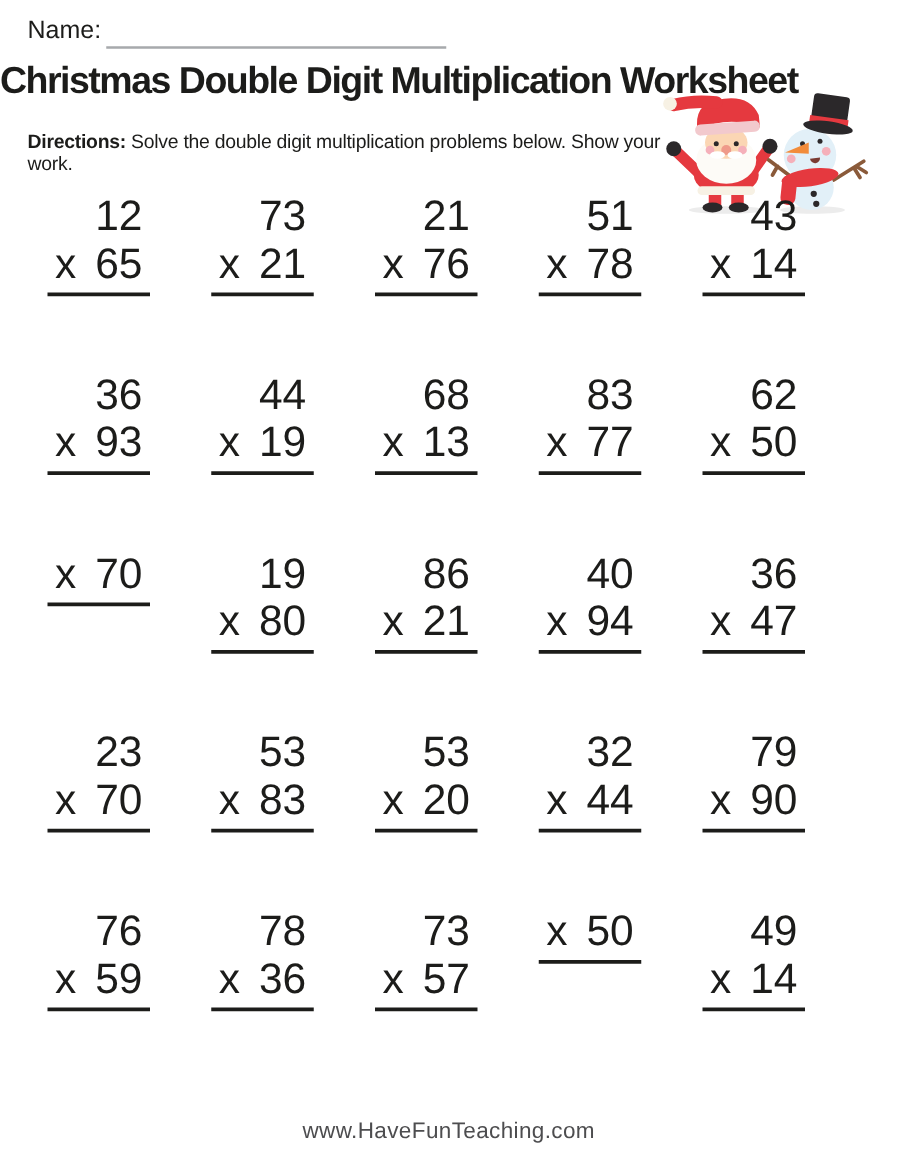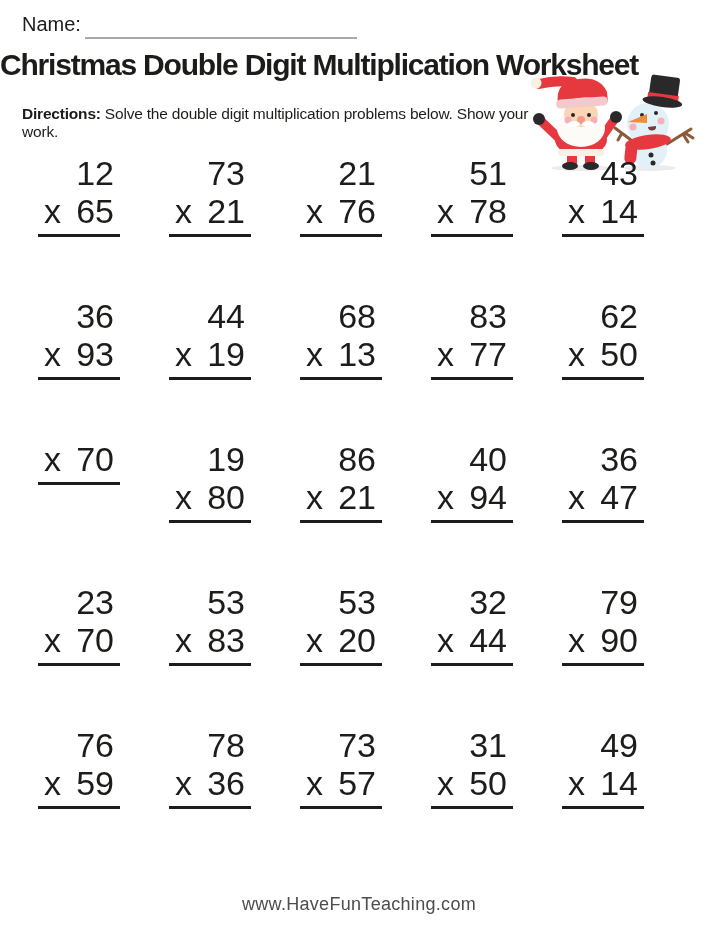--- a/index.html
+++ b/index.html
@@ -305,21 +305,20 @@
       </div>
   </div>
   <div class="problem">
     <div class="p-top">73</div>
     <div class="p-bottom">
         <span>x</span>
         <span>57</span>
       </div>
   </div>
   <div class="problem">
-    <div class="p-top">31</div>
     <div class="p-bottom">
         <span>x</span>
         <span>50</span>
       </div>
   </div>
   <div class="problem">
     <div class="p-top">49</div>
     <div class="p-bottom">
         <span>x</span>
         <span>14</span>

